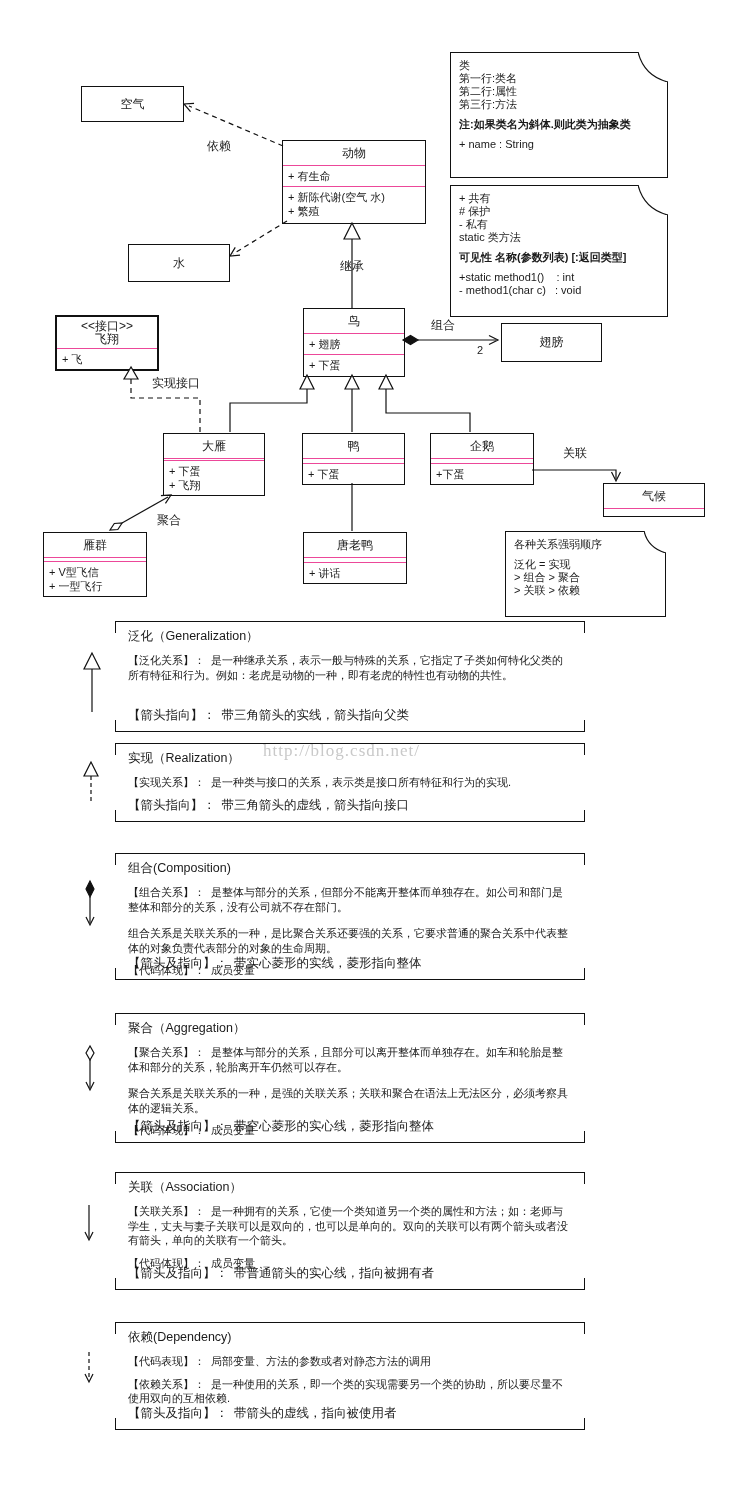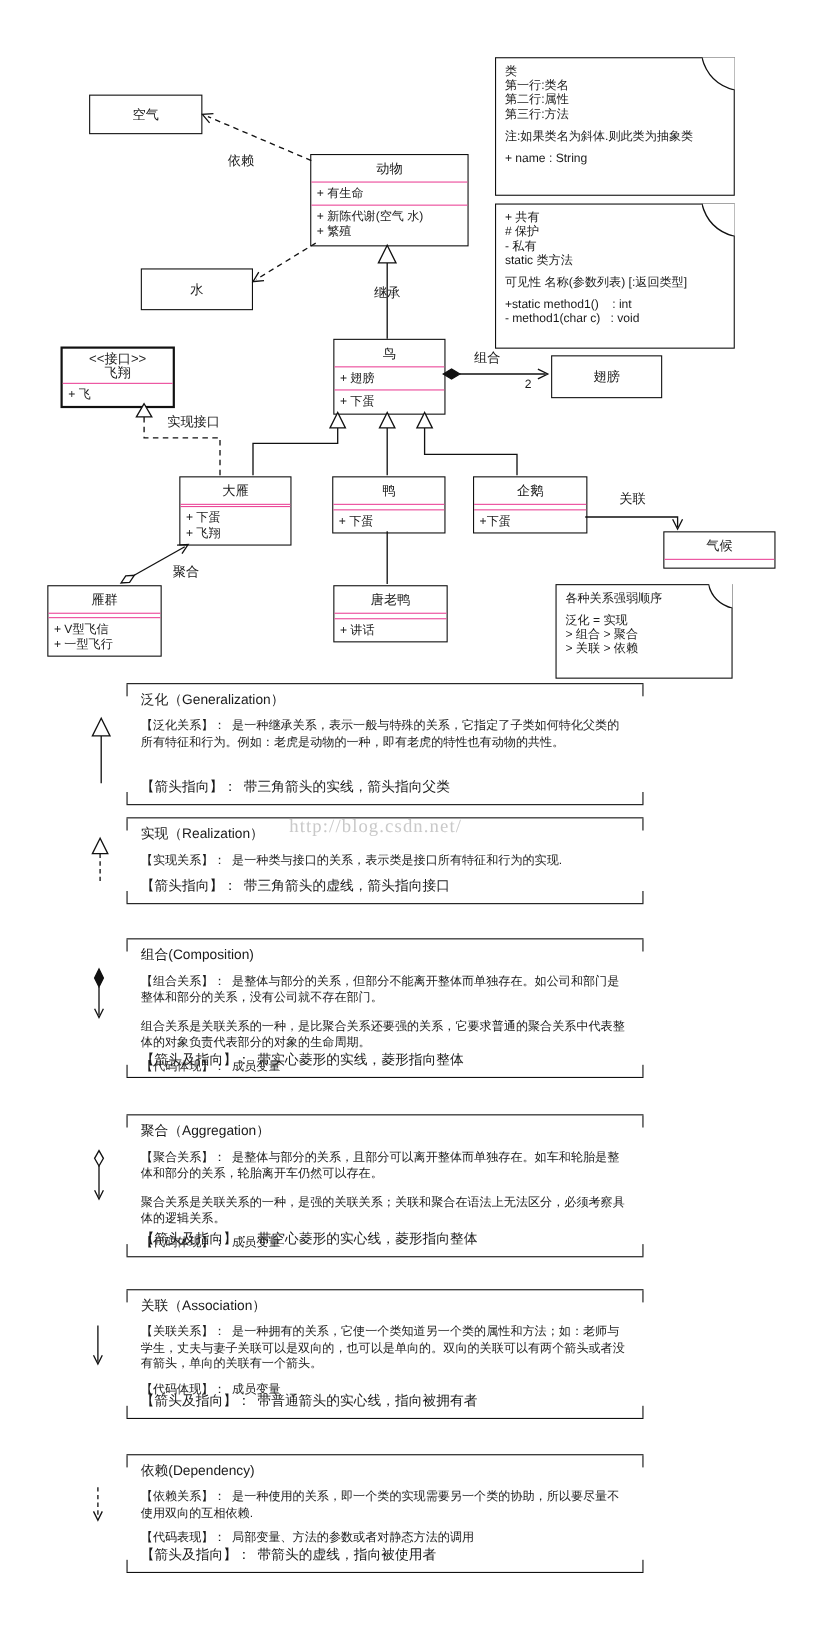--- a/index.html
+++ b/index.html
@@ -11,21 +11,21 @@
   .cls{position:absolute;display:flex;flex-direction:column;background:#fff;border:1px solid #111;font-size:11px;z-index:2}
   .cls .t{font-weight:normal;font-size:12px;text-align:center;padding:4px 2px 3px}
   .cls.single{justify-content:center}
   .cls.single .t{padding:0}
   .cls .c{border-top:1px solid #ec4899;padding:3px 5px;line-height:14px}
   .cls .c.empty{height:6px;padding:0}
   .iface{border-width:2px}
   .iface .t{line-height:13px;padding:3px 0 2px}
   .note{position:absolute;background:#fff;border:1px solid #111;padding:6px 8px;font-size:11px;line-height:13px;z-index:2}
   .note .fold{position:absolute;top:-1px;right:-1px}
-  .note .b{font-weight:normal}
+  .note .b{font-weight:bold}
   .note .sp{margin-top:7px}
   .note .pre{white-space:pre}
   .lbl{position:absolute;font-size:12px;white-space:nowrap;z-index:4}
   .lbl.small{font-size:11px}
   .wm{position:absolute;left:263px;top:741px;font-family:Liberation Serif, serif;
       font-size:17px;letter-spacing:1px;color:#c9c9c9;z-index:1}
   .sec{position:absolute;left:115px;width:470px;z-index:2}
   .sec-head{position:relative;border-top:1px solid #111;padding:6px 13px 0;font-size:12.5px}
   .sec-head::before,.sec-head::after{content:"";position:absolute;top:0;width:0;height:11px;border-left:1px solid #111}
   .sec-head::before{left:0}
@@ -289,18 +289,18 @@
 
   <section class="sec" style="top:1172px;height:118px">
     <div class="sec-head"><span>关联（Association）</span></div>
     <p class="sec-p"><span class="tag">【关联关系】：</span><span>是一种拥有的关系，它使一个类知道另一个类的属性和方法；如：老师与学生，丈夫与妻子关联可以是双向的，也可以是单向的。双向的关联可以有两个箭头或者没有箭头，单向的关联有一个箭头。</span></p>
     <p class="sec-p gap"><span class="tag">【代码体现】：</span><span>成员变量</span></p>
     <div class="sec-foot"><span class="tag">【箭头及指向】：</span><span>带普通箭头的实心线，指向被拥有者</span></div>
   </section>
 
   <section class="sec" style="top:1322px;height:108px">
     <div class="sec-head"><span>依赖(Dependency)</span></div>
+    <p class="sec-p gap"><span class="tag">【代码表现】：</span><span>局部变量、方法的参数或者对静态方法的调用</span></p>
     <p class="sec-p"><span class="tag">【依赖关系】：</span><span>是一种使用的关系，即一个类的实现需要另一个类的协助，所以要尽量不使用双向的互相依赖.</span></p>
-    <p class="sec-p gap"><span class="tag">【代码表现】：</span><span>局部变量、方法的参数或者对静态方法的调用</span></p>
     <div class="sec-foot"><span class="tag">【箭头及指向】：</span><span>带箭头的虚线，指向被使用者</span></div>
   </section>
 
 </div>
 
 </body></html>

